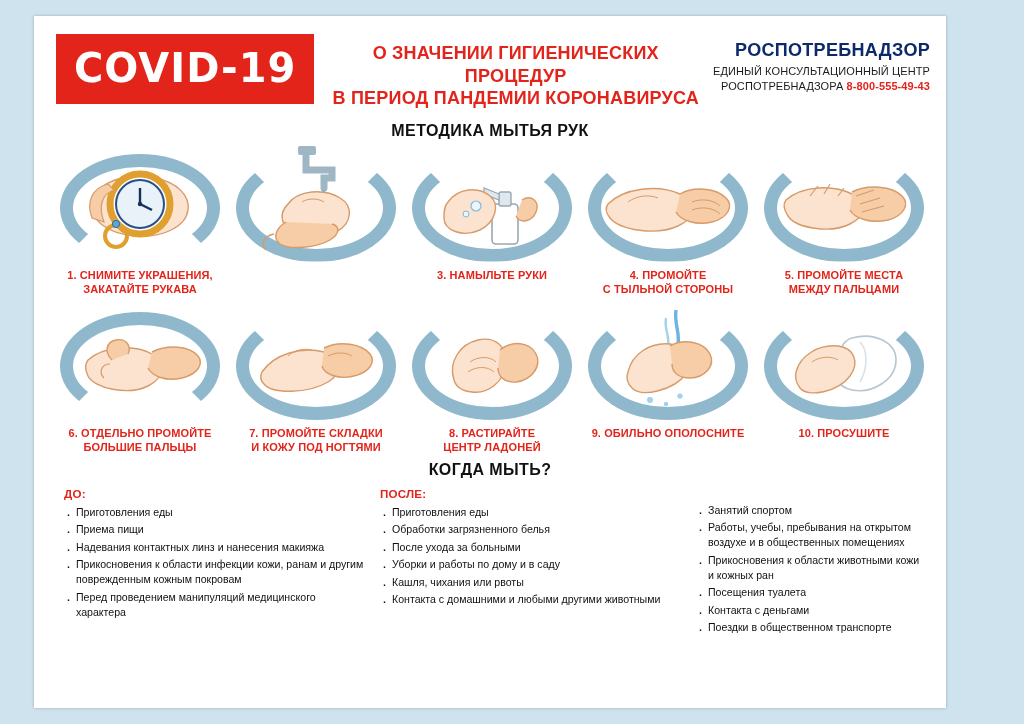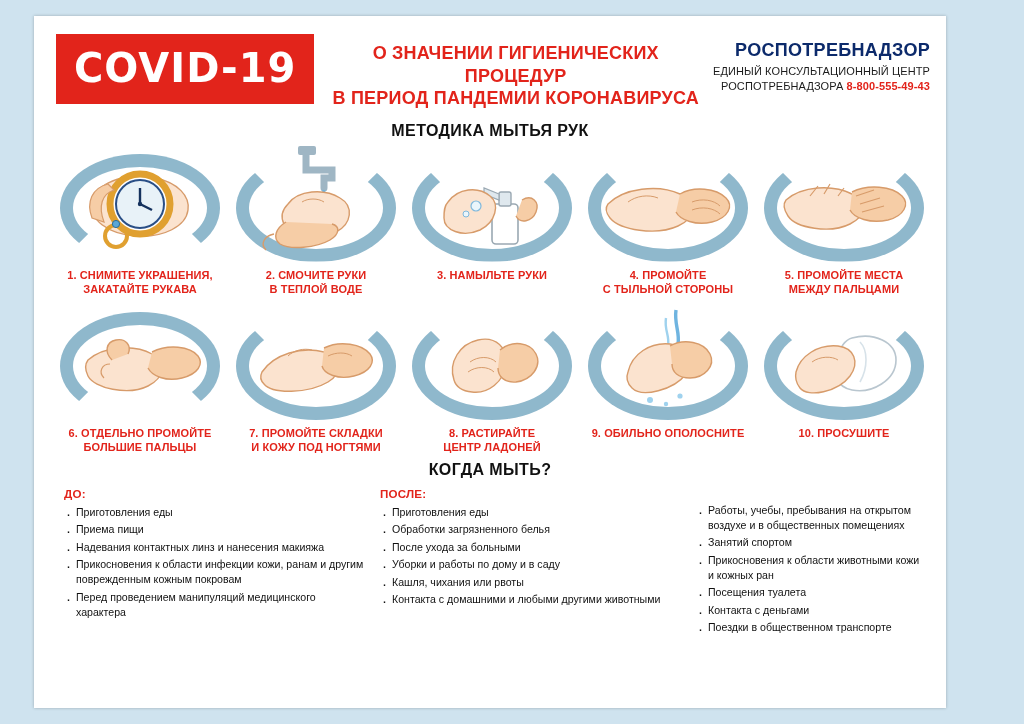--- a/index.html
+++ b/index.html
@@ -201,25 +201,20 @@
         <svg class="hand" width="176" height="118" viewBox="0 0 176 118">
           <path d="M78 6 L78 26 L104 26 L104 34 L96 34 L96 44" stroke="#9fb6c4" stroke-width="7" fill="none" stroke-linecap="round"></path>
           <rect x="70" y="2" width="18" height="9" rx="2" fill="#9fb6c4"></rect>
           <path d="M96 46 C94 56,97 64,96 72" stroke="#6fb4e0" stroke-width="3" fill="none"></path>
           <path d="M60 60 C70 46,96 44,112 54 C126 62,124 80,108 88 C88 98,62 92,56 80 C52 72,54 66,60 60 Z" fill="#fbe3cf" stroke="#d79b6a" stroke-width="1.4"></path>
           <path d="M58 78 C48 84,44 94,52 100 C62 106,88 104,102 96 C112 90,112 82,104 80" fill="#f6cda6" stroke="#d79b6a" stroke-width="1.4"></path>
           <path d="M74 58 C80 54,90 54,96 58" stroke="#d79b6a" stroke-width="1" fill="none"></path>
           <path d="M46 90 C36 92,32 100,38 106" stroke="#d79b6a" stroke-width="1.4" fill="none"></path>
         </svg>
       </div>
-      <div class="step-caption">
-        <span class="num">2.</span>
-        <span>СМОЧИТЕ РУКИ</span><br>
-        <span>В ТЕПЛОЙ ВОДЕ</span>
-      </div>
     </div>
 
     <div class="step">
       <div class="step-img">
         <div class="arc open-top"></div>
         <svg class="hand" width="176" height="118" viewBox="0 0 176 118">
           <rect x="88" y="60" width="26" height="40" rx="4" fill="#ffffff" stroke="#9aa8b2" stroke-width="1.6"></rect>
           <rect x="95" y="48" width="12" height="14" rx="2" fill="#dfe8ee" stroke="#9aa8b2" stroke-width="1.4"></rect>
           <path d="M95 50 L80 44 L80 50 L95 56 Z" fill="#dfe8ee" stroke="#9aa8b2" stroke-width="1.2"></path>
           <path d="M44 58 C54 44,74 42,86 52 C96 60,92 78,76 86 C58 94,40 86,40 74 C40 68,40 62,44 58 Z" fill="#fbe3cf" stroke="#d79b6a" stroke-width="1.4"></path>
@@ -384,22 +379,22 @@
         <li>После ухода за больными</li>
         <li>Уборки и работы по дому и в саду</li>
         <li>Кашля, чихания или рвоты</li>
         <li>Контакта с домашними и любыми другими животными</li>
       </ul>
     </div>
 
     <div class="when-col c3">
       <div class="spacer"></div>
       <ul class="when-list" style="margin-top:14px;">
+        <li>Занятий спортом</li>
         <li>Работы, учебы, пребывания на открытом воздухе и в общественных помещениях</li>
-        <li>Занятий спортом</li>
         <li>Прикосновения к области животными кожи и кожных ран</li>
         <li>Посещения туалета</li>
         <li>Контакта с деньгами</li>
         <li>Поездки в общественном транспорте</li>
       </ul>
     </div>
 
   </div>
 
 </div>

